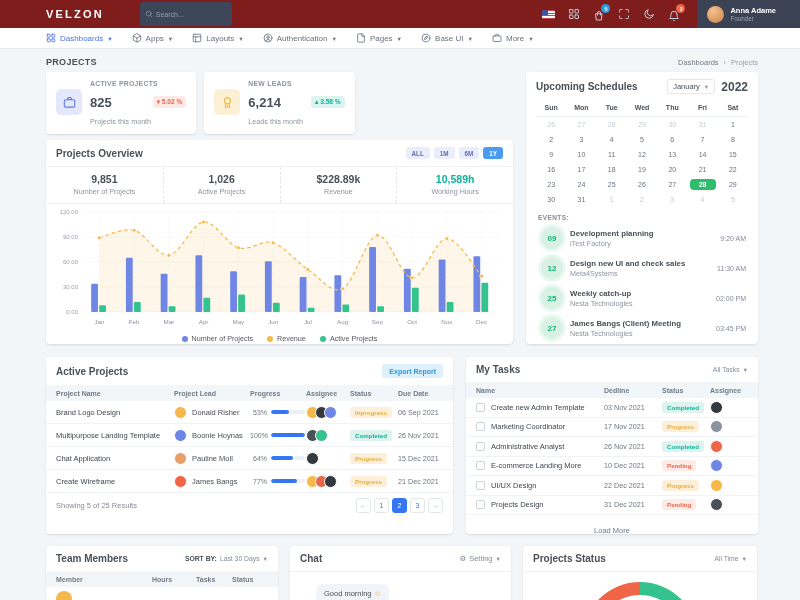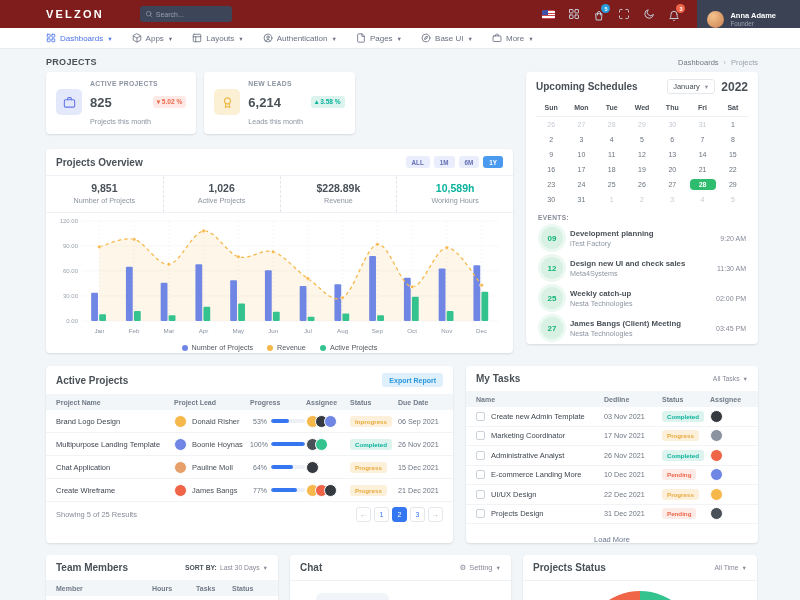--- a/index.html
+++ b/index.html
@@ -3,32 +3,32 @@
 <meta charset="utf-8">
 <style>
 *{box-sizing:border-box;margin:0;padding:0}
 html,body{width:800px;height:600px;overflow:hidden;background:#f3f6f9;font-family:"Liberation Sans",sans-serif}
 a{text-decoration:none}
 .icon svg{width:100%;height:100%;fill:none;stroke:currentColor;stroke-width:2;stroke-linecap:round;stroke-linejoin:round;display:block}
 .icon{display:inline-block}
 
 .topbar{height:28px;background:#7f1d1d;display:flex;align-items:center;padding-left:46px;color:#fff}
 .logo{font-size:11px;font-weight:800;letter-spacing:2.2px;color:#fff}
-.searchbox{margin-left:36px;width:92px;height:16px;background:#3d4558;border-radius:3px;display:flex;align-items:center;padding:4px 5px;gap:3px}
+.searchbox{margin-left:36px;width:92px;height:16px;background:#3d4558;border-radius:3px;display:flex;align-items:center;padding:12px 5px;gap:3px}
 .searchbox .icon{width:8px;height:8px;color:#98a1b0;flex:none}
 .searchbox input{background:transparent;border:none;outline:none;color:#cfd4dc;font-size:7px;width:100%}
 .searchbox input::placeholder{color:#98a1b0}
 .top-actions{margin-left:auto;display:flex;align-items:center;gap:13px;height:100%}
 .flag{width:13px;height:9px;border-radius:1.5px;background:repeating-linear-gradient(#cf4444 0 1.3px,#fff 1.3px 2.6px);position:relative;overflow:hidden;flex:none}
 .flag::after{content:"";position:absolute;left:0;top:0;width:6px;height:5px;background:#3f51a5}
 .tb-icon{color:#c3cad6;position:relative;width:12px;height:12px}
 .badge{position:absolute;top:-4px;right:-5px;width:9px;height:9px;border-radius:50%;font-size:5.5px;font-style:normal;display:flex;align-items:center;justify-content:center;color:#fff;font-weight:700}
 .badge.info{background:#299cdb}
 .badge.danger{background:#f06548}
-.user-chip{height:100%;background:#3a4254;display:flex;align-items:flex-end;gap:6px;padding:0 24px 0 10px;margin-left:4px;cursor:pointer}
+.user-chip{height:100%;background:#3a4254;display:flex;align-items:center;gap:6px;padding:0 24px 0 10px;margin-left:4px;cursor:pointer}
 .avatar{width:17px;height:17px;border-radius:50%;background:radial-gradient(circle at 35% 30%,#f4c38e,#c97f4e);flex:none}
 .u-meta{display:flex;flex-direction:column;line-height:1.2}
 .u-meta b{font-size:7.5px;font-weight:600;color:#fff}
 .u-meta i{font-size:6.3px;color:#9aa3b2;font-style:normal}
 
 .mainnav{height:21px;background:#fff;border-bottom:1px solid #e7eaee;display:flex;align-items:center;gap:19px;padding-left:46px}
 .nav-item{display:flex;align-items:center;gap:4px;font-size:8px;color:#697081;cursor:pointer}
 .nav-item .n-icon{width:10px;height:10px}
 .nav-item .n-carat{font-size:5.5px;margin-top:1px}
 .nav-item.active{color:#4a72e8}
@@ -40,21 +40,21 @@
 .breadcrumb .curr{color:#9aa1ac}
 
 .band{margin:0 42px 0 46px}
 .band1{display:grid;grid-template-columns:467px 232px;gap:13px;margin-top:4px}
 .band2{display:grid;grid-template-columns:407px 292px;gap:13px;margin-top:13px}
 .band3{display:grid;grid-template-columns:232px 221px 234px;column-gap:12px;margin-top:12px}
 .card{background:#fff;border-radius:4px;box-shadow:0 1px 2px rgba(56,65,74,.15)}
 .card-head{display:flex;align-items:center;justify-content:space-between;padding:7px 10px}
 .card-title{font-size:10px;font-weight:700;color:#495057}
 
-.stats-row{display:grid;grid-template-columns:repeat(3,1fr);gap:8px;height:60px;margin-bottom:17px}
+.stats-row{display:grid;grid-template-columns:repeat(3,1fr);gap:8px;height:60px;margin-bottom:8px}
 .stat-card{display:grid;grid-template-columns:26px 1fr auto;grid-template-rows:auto auto auto;column-gap:8px;row-gap:2px;padding:8px 10px;align-items:center}
 .st-label{grid-column:2/4;font-size:6.8px;font-weight:600;color:#8b93a0;letter-spacing:.3px}
 .st-icon{grid-row:2;width:26px;height:26px;border-radius:5px;display:flex;align-items:center;justify-content:center}
 .st-icon .icon{width:13px;height:13px}
 .st-value{font-size:13px;font-weight:700;color:#495057}
 .st-delta{font-size:6.6px;font-weight:600;padding:2px 4px;border-radius:3px;justify-self:end}
 .st-delta.down{color:#f06548;background:#fdeae6}
 .st-delta.up{color:#0ab39c;background:#dcf3ee}
 .st-sub{grid-column:2/4;font-size:7.2px;color:#8b93a0}
 

